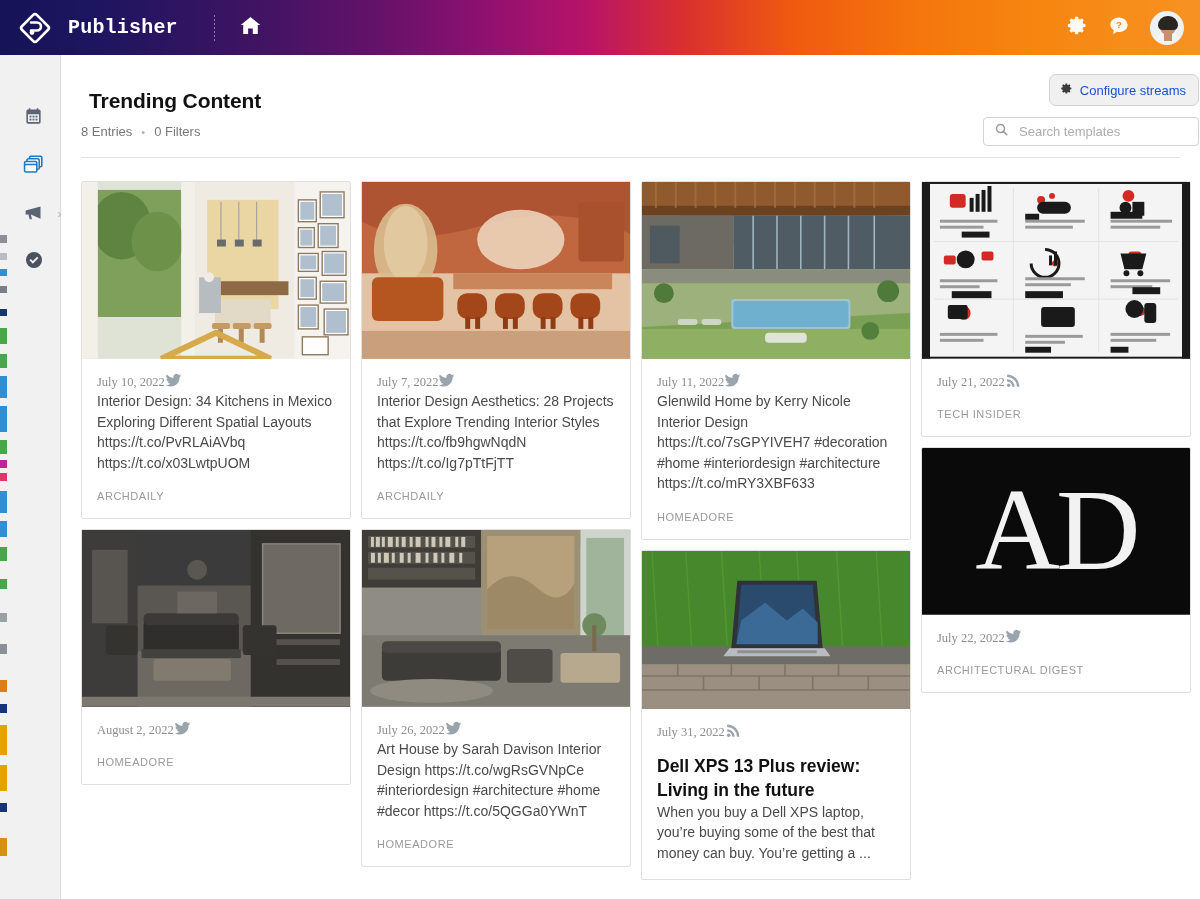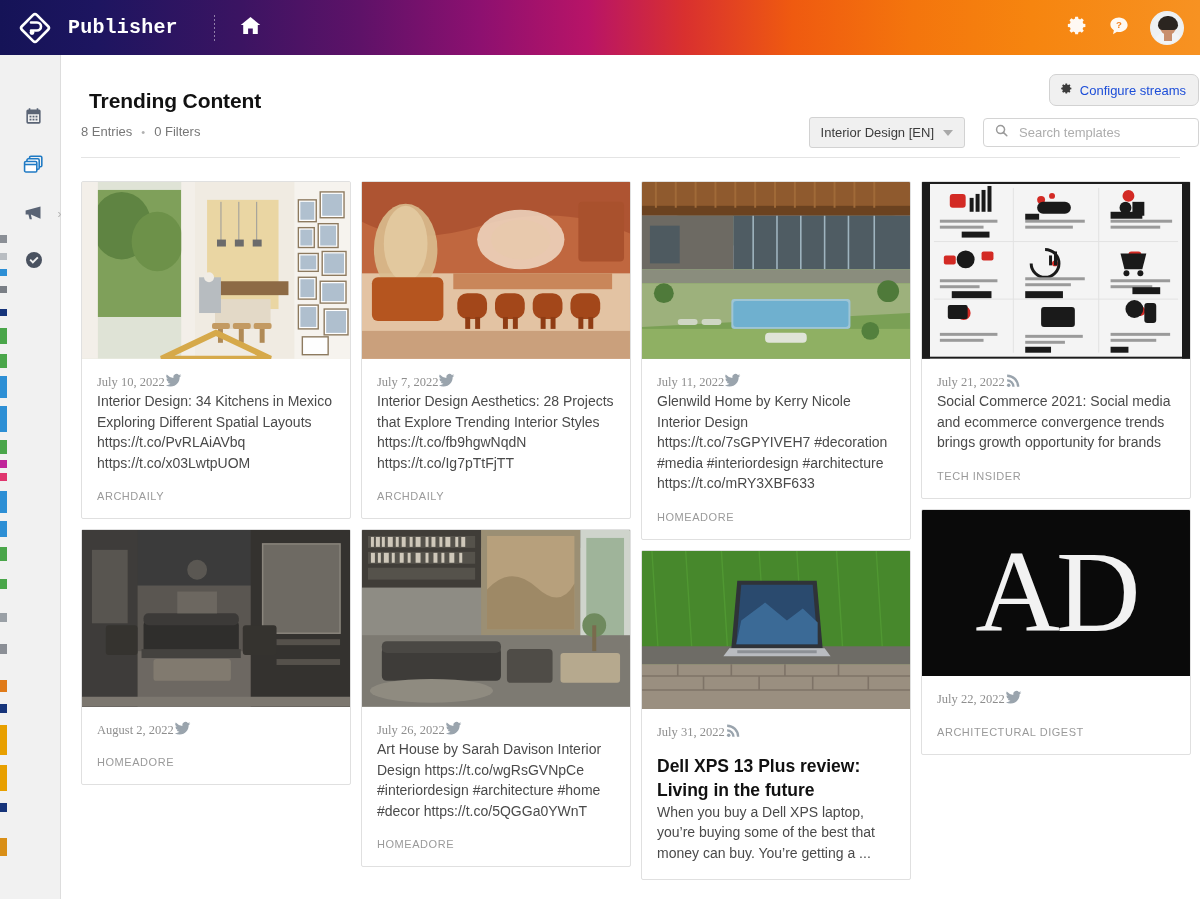--- a/index.html
+++ b/index.html
@@ -287,24 +287,20 @@
       <span>
         <svg viewBox="0 0 24 24" width="13" height="13" fill="#3c3c3c">
           <path d="M12 8.6a3.4 3.4 0 1 0 0 6.8 3.4 3.4 0 0 0 0-6.8zm0 5.2a1.8 1.8 0 1 1 0-3.6 1.8 1.8 0 0 1 0 3.6z"></path>
           <path d="M21 13.5v-3l-2.3-.4c-.17-.63-.42-1.22-.75-1.78L19.3 6.4l-2.1-2.1-1.92 1.35c-.56-.33-1.15-.58-1.78-.75L13.1 2.6h-3l-.4 2.3c-.63.17-1.22.42-1.78.75L6 4.3 3.9 6.4l1.35 1.92c-.33.56-.58 1.15-.75 1.78l-2.3.4v3l2.3.4c.17.63.42 1.22.75 1.78L3.9 17.6l2.1 2.1 1.92-1.35c.56.33 1.15.58 1.78.75l.4 2.3h3l.4-2.3c.63-.17 1.22-.42 1.78-.75l1.92 1.35 2.1-2.1-1.35-1.92c.33-.56.58-1.15.75-1.78z"></path>
         </svg>
       </span>
       <span>Configure streams</span>
     </button>
 
     <div class="toolbar-row">
-      <div class="select-box">
-        <span>Interior Design [EN]</span>
-        <span class="caret"></span>
-      </div>
       <div class="searchwrap">
         <span>
           <svg viewBox="0 0 24 24" width="15" height="15" fill="none" stroke="#9a9a9a" stroke-width="2.4">
             <circle cx="10.5" cy="10.5" r="6.4"></circle>
               <line x1="15.4" y1="15.4" x2="20.5" y2="20.5" stroke-linecap="round"></line>
           </svg>
         </span>
         <input type="text" placeholder="Search templates" style="">
       </div>
     </div>
@@ -597,21 +593,21 @@
         </div>
         <div class="card-body">
           <div class="card-meta">
             <span class="card-date">July 11, 2022</span>
             <span>
               <svg viewBox="0 0 24 24" width="17" height="17" fill="#9aa4ad">
                 <path d="M23 4.9a9 9 0 0 1-2.6.72 4.5 4.5 0 0 0 2-2.5 9 9 0 0 1-2.87 1.1A4.5 4.5 0 0 0 11.8 8.3a12.8 12.8 0 0 1-9.3-4.7 4.5 4.5 0 0 0 1.4 6 4.4 4.4 0 0 1-2-.56v.06a4.5 4.5 0 0 0 3.6 4.4 4.5 4.5 0 0 1-2 .08 4.5 4.5 0 0 0 4.2 3.1A9 9 0 0 1 1 18.6a12.7 12.7 0 0 0 6.9 2c8.3 0 12.8-6.9 12.8-12.8v-.6A9 9 0 0 0 23 4.9z"></path>
               </svg>
             </span>
           </div>
-          <div class="card-text">Glenwild Home by Kerry Nicole Interior Design https://t.co/7sGPYIVEH7 #decoration #media #interiordesign #architecture https://t.co/mRY3XBF633</div>
+          <div class="card-text">Glenwild Home by Kerry Nicole Interior Design https://t.co/7sGPYIVEH7 #decoration #home #interiordesign #architecture https://t.co/mRY3XBF633</div>
           <div class="card-source">HOMEADORE</div>
         </div>
       </div>
 
       <div class="card">
         <div class="card-img" style="height:160px">
           <svg class="ph" viewBox="0 0 270 160" preserveAspectRatio="none">
             <rect width="270" height="160" fill="#4b8c2e"></rect>
             <rect x="0" y="0" width="270" height="96" fill="#47882c"></rect>
             <g stroke="#55a036" stroke-width="1.4" opacity=".7">
@@ -745,21 +741,20 @@
           <div class="card-meta">
             <span class="card-date">July 21, 2022</span>
             <span>
               <svg viewBox="0 0 24 24" width="17" height="17" fill="#9aa4ad">
                 <circle cx="5.2" cy="18.6" r="2.5"></circle>
                 <path d="M3 10.2v3.3a7.3 7.3 0 0 1 7.3 7.3h3.3A10.6 10.6 0 0 0 3 10.2z"></path>
                 <path d="M3 3.6v3.3A13.9 13.9 0 0 1 16.9 20.8h3.3A17.2 17.2 0 0 0 3 3.6z"></path>
               </svg>
             </span>
           </div>
-          <div class="card-text">Social Commerce 2021: Social media and ecommerce convergence trends brings growth opportunity for brands</div>
           <div class="card-source">TECH INSIDER</div>
         </div>
       </div>
 
       <div class="card">
         <div class="card-img" style="height:168px">
           <svg class="ph" viewBox="0 0 270 168" preserveAspectRatio="none">
             <rect width="270" height="168" fill="#0a0a0a"></rect>
             <text x="135" y="122" font-family="Liberation Serif, serif" font-size="118" fill="#f2f2f2" text-anchor="middle" letter-spacing="-4">AD</text>
           </svg>

